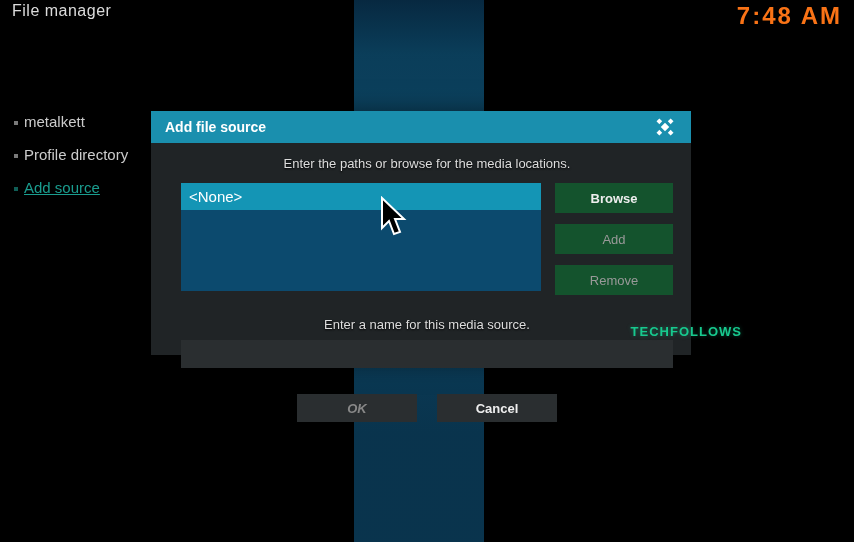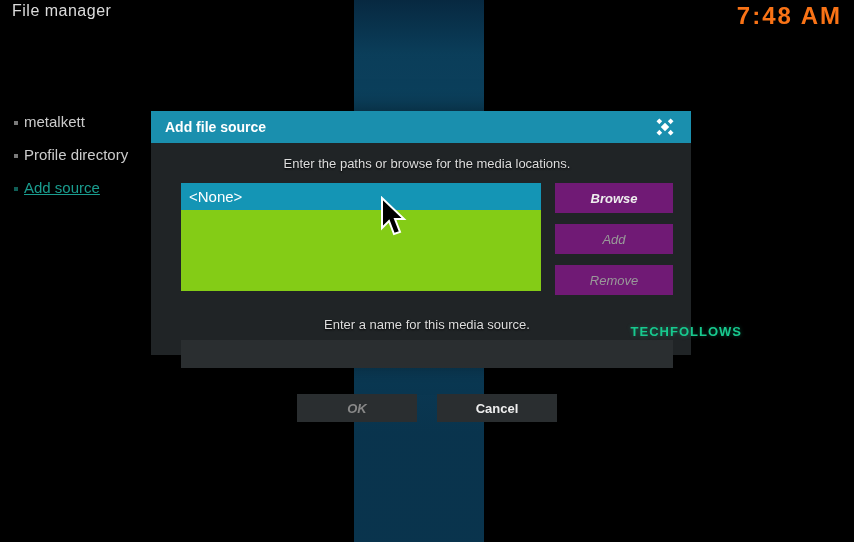--- a/index.html
+++ b/index.html
@@ -111,45 +111,44 @@
       margin-bottom: 12px;
       margin-top: 3px;
     }
     .paths-row {
       display: flex;
       gap: 14px;
     }
     .path-list {
       flex: 1;
       height: 108px;
-      background: #84cc16;
+      background: #0c4a6e;
     }
     .path-entry {
       background: #1495b5;
       color: #fff;
       font-size: 15px;
       padding: 5px 8px;
       cursor: pointer;
     }
     .action-buttons {
       width: 118px;
       display: flex;
       flex-direction: column;
       gap: 11px;
     }
     .side-btn {
       height: 30px;
-      background: #701a75;
+      background: #14532d;
       color: #999;
       font-size: 13px;
       display: flex;
       align-items: center;
       justify-content: center;
       cursor: pointer;
-      font-style: italic;
     }
     .side-btn.enabled {
       color: #eee;
       font-weight: bold;
     }
     .name-instruction {
       text-align: center;
       color: #ddd;
       font-size: 13px;
       text-shadow: 0 1px 2px #000;

